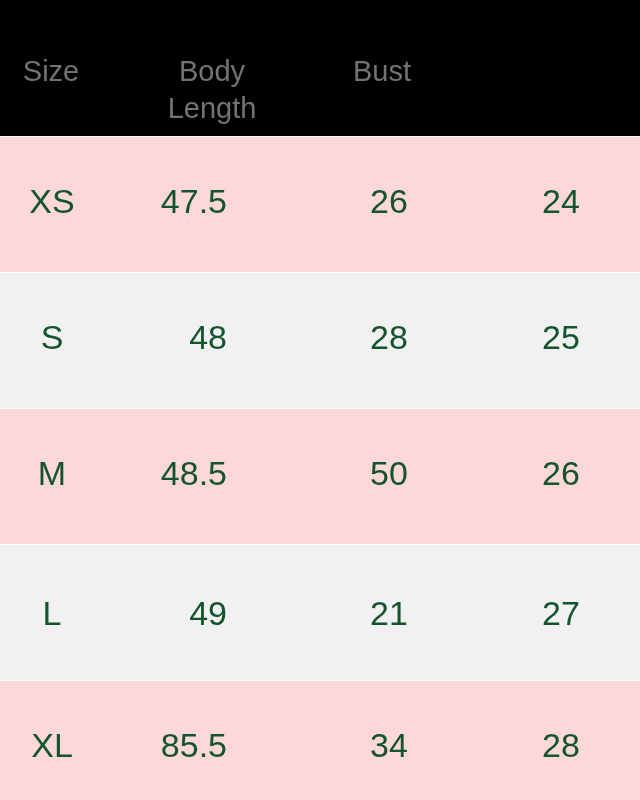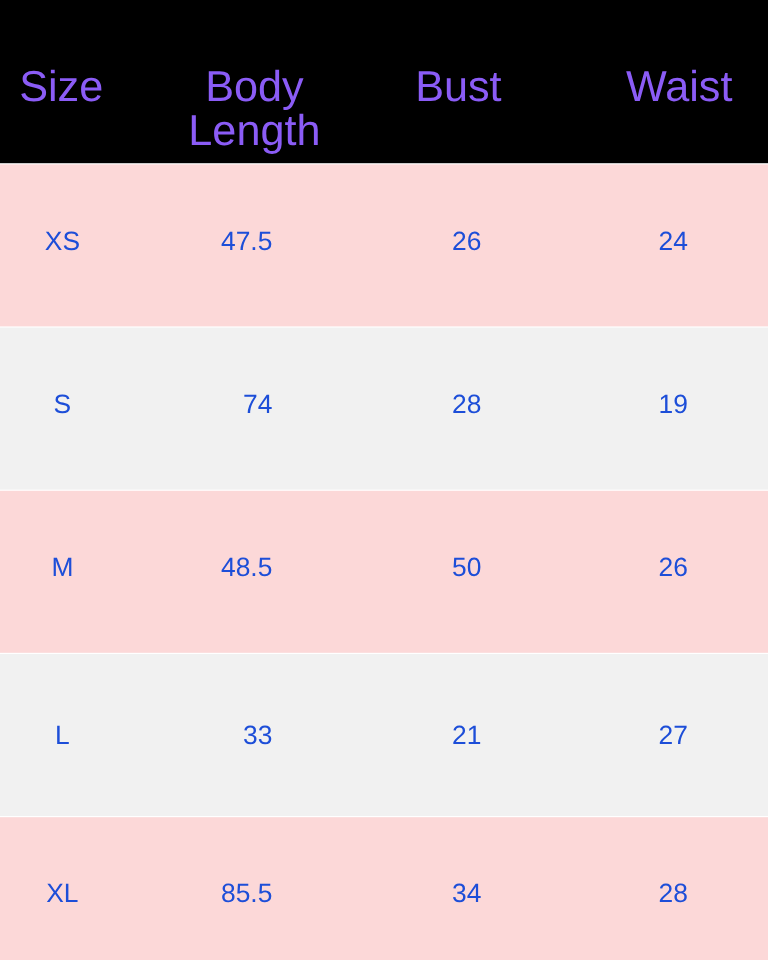--- a/index.html
+++ b/index.html
@@ -10,22 +10,22 @@
   .row{position:absolute;left:0;width:640px;}
   .row.header-row{background:#000000;top:0;height:136px;}
   .row.pink{background:#fcd8d8;}
   .row.grey{background:#f1f1f1;}
   .r1{top:137px;height:135px;}
   .r2{top:273px;height:135px;}
   .r3{top:409px;height:135px;}
   .r4{top:545px;height:135px;}
   .r5{top:681px;height:119px;}
   .cell{position:absolute;white-space:nowrap;will-change:transform;}
-  .hcell{color:#8b5cf6;font-size:36px;line-height:37px;top:52.5px;text-align:center;}
-  .dcell{color:#1d4ed8;font-size:22px;line-height:26px;top:51.3px;}
+  .hcell{color:#737373;font-size:29px;line-height:37px;top:52.5px;text-align:center;}
+  .dcell{color:#14532d;font-size:34px;line-height:26px;top:51.3px;}
   .r4 .dcell{top:55px;}
   .col-size{left:51.7px;transform:translateX(-50%);}
   .col-length{left:226.6px;transform:translateX(-100%);}
   .col-bust{left:389.2px;transform:translateX(-50%);}
   .col-waist{left:561.4px;transform:translateX(-50%);}
   .hcell.col-size{left:51.4px;}
   .hcell.col-length{left:211.8px;transform:translateX(-50%);}
   .hcell.col-bust{left:382.3px;}
   .hcell.col-waist{left:566.3px;}
 </style>
@@ -34,47 +34,46 @@
 
 <div id="size-chart">
 
   <div class="row header-row">
     <div class="cell hcell col-size">Size</div>
     <div class="cell hcell col-bust">Bust</div>
     <div class="cell hcell col-length">
       <div>Body</div>
       <div>Length</div>
     </div>
-    <div class="cell hcell col-waist">Waist</div>
   </div>
 
   <div class="row pink r1">
     <div class="cell dcell col-size">XS</div>
     <div class="cell dcell col-length">47.5</div>
     <div class="cell dcell col-bust">26</div>
     <div class="cell dcell col-waist">24</div>
   </div>
 
   <div class="row grey r2">
     <div class="cell dcell col-size">S</div>
-    <div class="cell dcell col-length">74</div>
+    <div class="cell dcell col-length">48</div>
     <div class="cell dcell col-bust">28</div>
-    <div class="cell dcell col-waist">19</div>
+    <div class="cell dcell col-waist">25</div>
   </div>
 
   <div class="row pink r3">
     <div class="cell dcell col-size">M</div>
     <div class="cell dcell col-length">48.5</div>
     <div class="cell dcell col-bust">50</div>
     <div class="cell dcell col-waist">26</div>
   </div>
 
   <div class="row grey r4">
     <div class="cell dcell col-size">L</div>
-    <div class="cell dcell col-length">33</div>
+    <div class="cell dcell col-length">49</div>
     <div class="cell dcell col-bust">21</div>
     <div class="cell dcell col-waist">27</div>
   </div>
 
   <div class="row pink r5">
     <div class="cell dcell col-size">XL</div>
     <div class="cell dcell col-length">85.5</div>
     <div class="cell dcell col-bust">34</div>
     <div class="cell dcell col-waist">28</div>
   </div>

